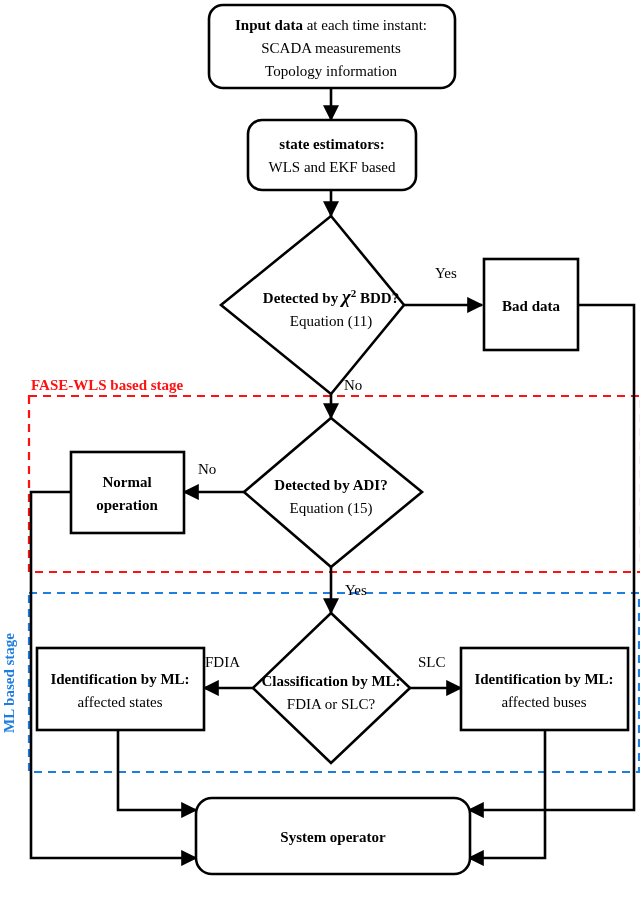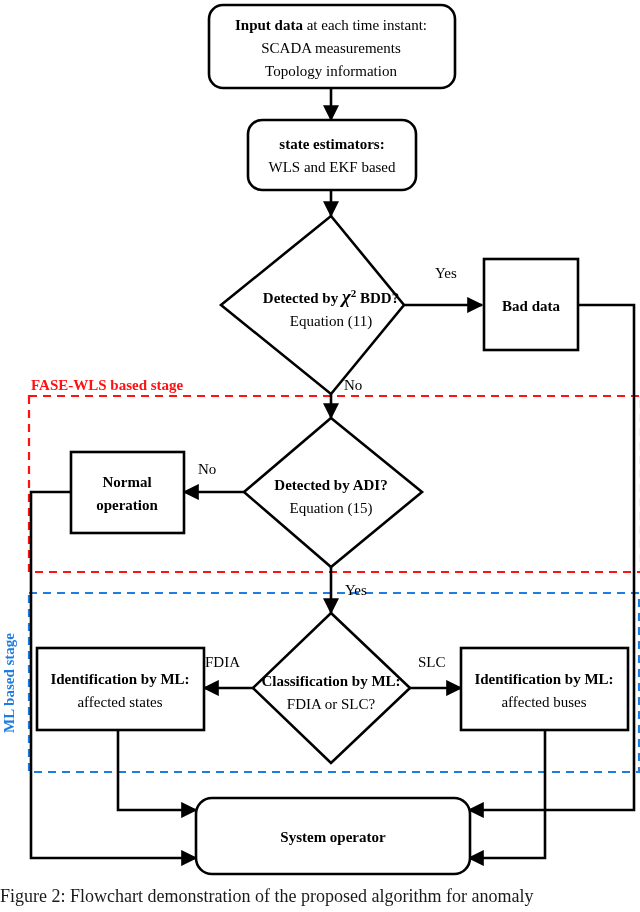--- a/index.html
+++ b/index.html
@@ -212,15 +212,14 @@
     </g>
 
     <text class="edge-label" x="435" y="278">Yes</text>
     <text class="edge-label" x="344" y="390">No</text>
     <text class="edge-label" x="198" y="474">No</text>
     <text class="edge-label" x="345" y="595">Yes</text>
     <text class="edge-label" x="205" y="667">FDIA</text>
     <text class="edge-label" x="418" y="667">SLC</text>
   </svg>
 
-  <div class="caption">Figure 2: Flowchart demonstration of the proposed algorithm for anomaly</div>
 
 </div>
 
 </body></html>

